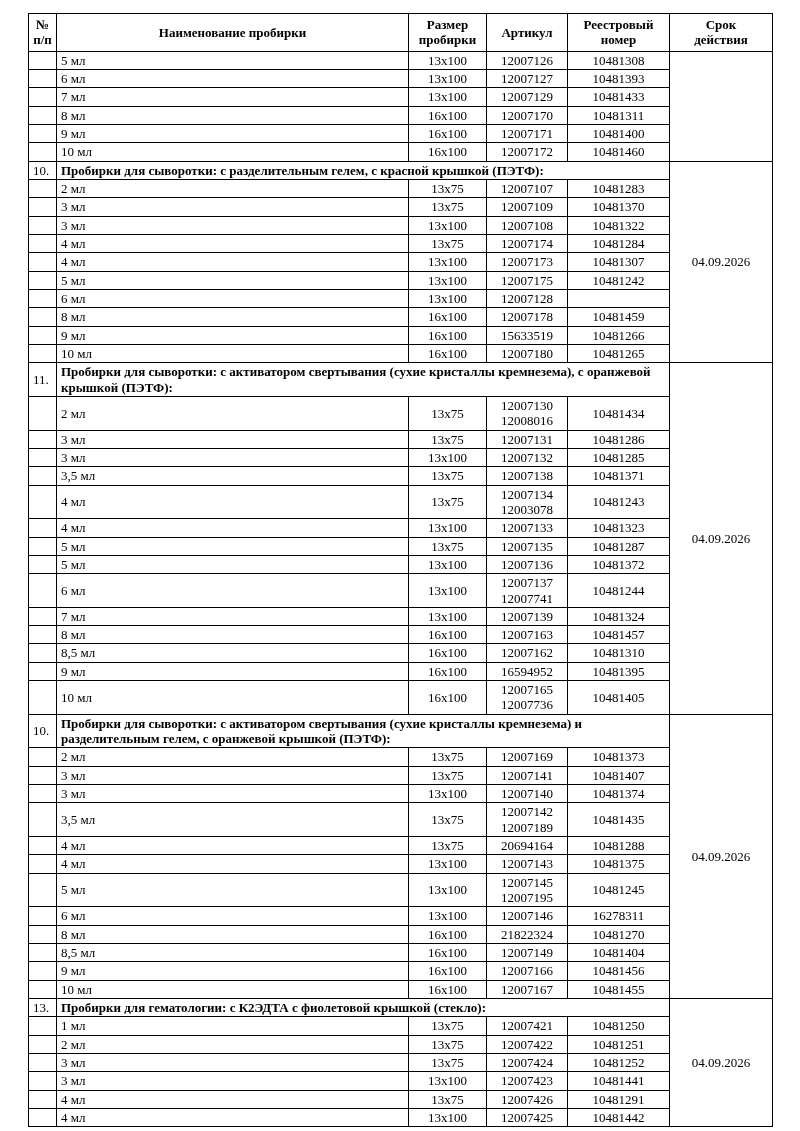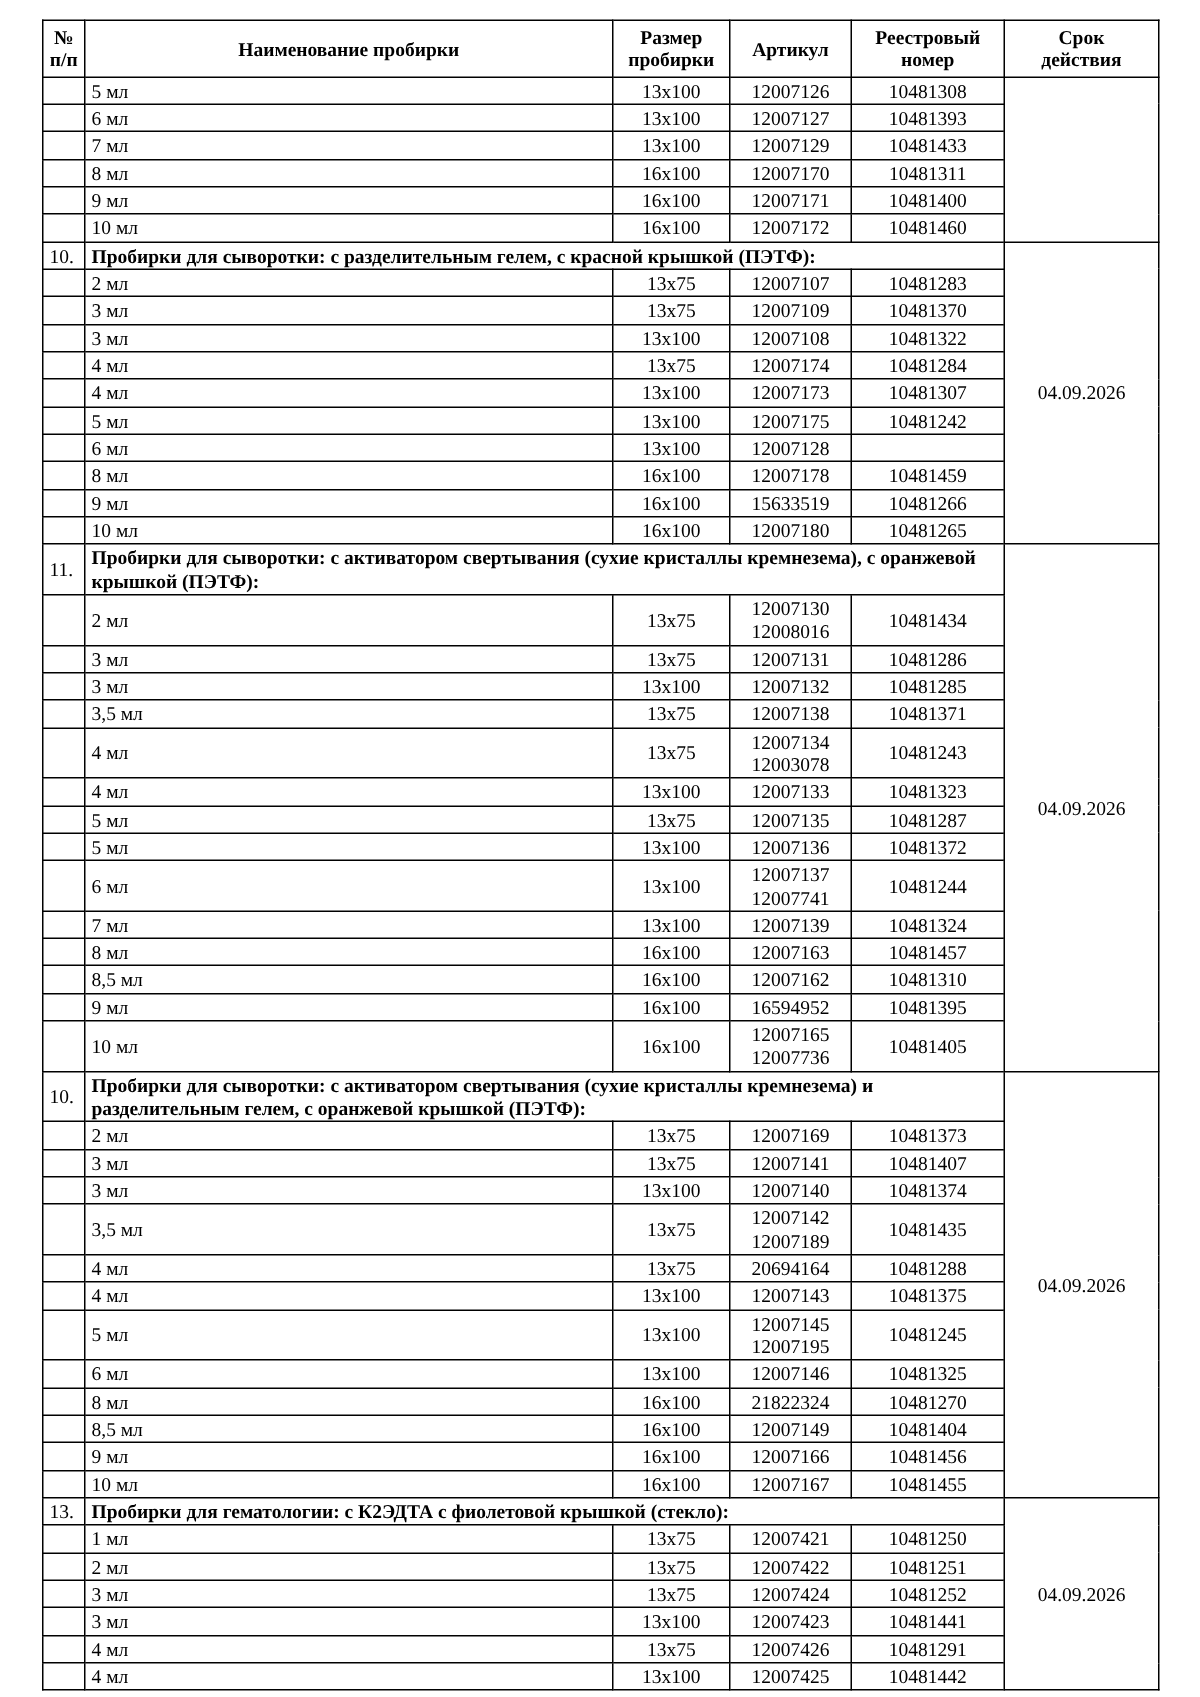--- a/index.html
+++ b/index.html
@@ -350,21 +350,21 @@
           <td class="center">13x100</td>
           <td class="center">12007145
 12007195</td>
           <td class="center">10481245</td>
         </tr>
         <tr>
           <td class="num"></td>
           <td class="name">6 мл</td>
           <td class="center">13x100</td>
           <td class="center">12007146</td>
-          <td class="center">10481325</td>
+          <td class="center">16278311</td>
         </tr>
         <tr>
           <td class="num"></td>
           <td class="name">8 мл</td>
           <td class="center">16x100</td>
           <td class="center">21822324</td>
           <td class="center">10481270</td>
         </tr>
         <tr>
           <td class="num"></td>

